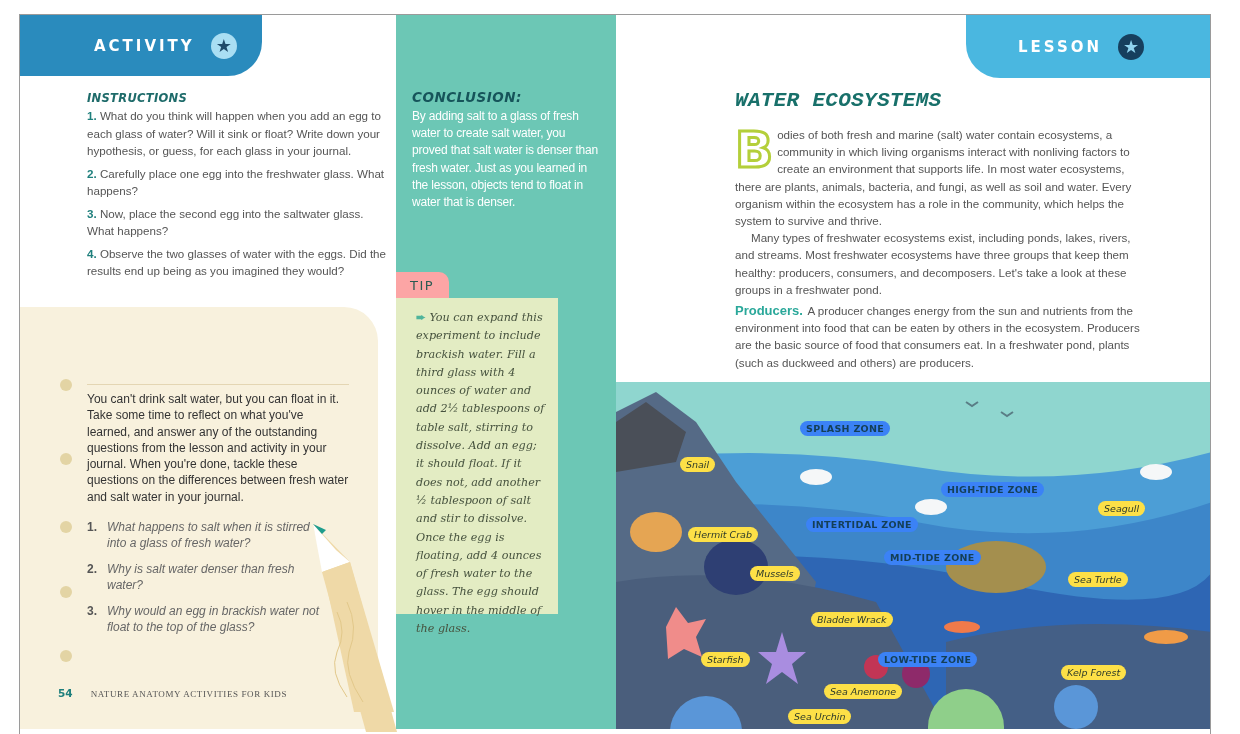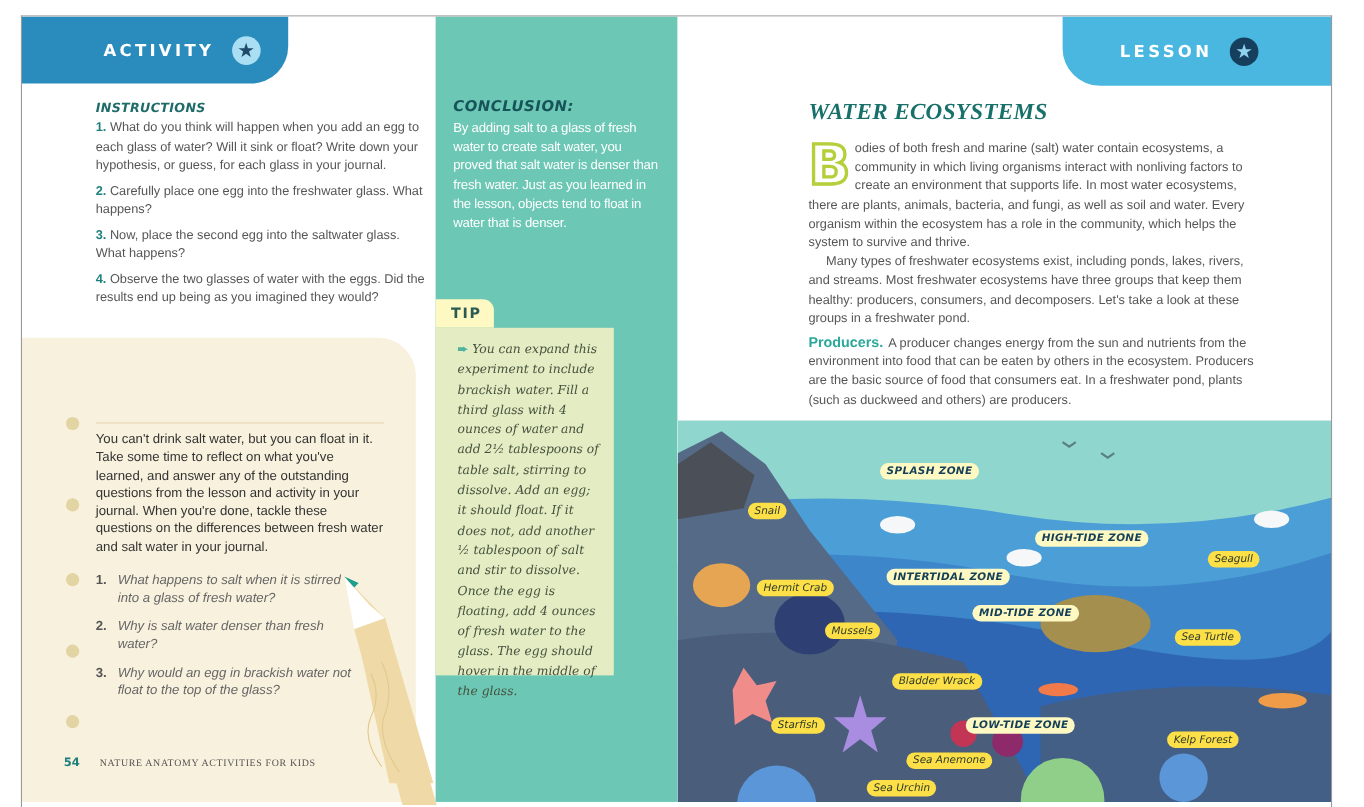--- a/index.html
+++ b/index.html
@@ -52,55 +52,55 @@
   .footer { position: absolute; left: 38px; top: 672px; display: flex; gap: 18px; align-items: baseline; }
   .page-num { color: #1e7f7c; font-weight: bold; font-size: 10.5px; font-family: "DejaVu Sans", sans-serif; }
   .book-title { color: #555; font-family: Liberation Serif, serif; font-size: 9px; letter-spacing: 0.6px; }
 
   
   .teal-col { position: absolute; left: 376px; top: 0; width: 220px; height: 714px; background: #6cc7b5; }
   .conclusion { position: absolute; left: 16px; top: 74px; width: 190px; }
   .concl-heading { font-family: "DejaVu Sans", sans-serif; font-style: italic; font-weight: bold; color: #16545a; font-size: 13.5px; letter-spacing: .5px; margin-bottom: 3px; }
   .concl-body { color: #fff; font-family: Liberation Sans, sans-serif; font-size: 12px; line-height: 17.2px; letter-spacing: -0.2px; }
   .tip-tab {
-    position: absolute; left: 0; top: 257px; width: 53px; height: 26px; background: #fef9c3;
+    position: absolute; left: 0; top: 257px; width: 53px; height: 26px; background: #fca5a5;
     border-top-right-radius: 10px; display: flex; align-items: center; padding-left: 14px;
-    font-family: "DejaVu Sans", sans-serif; font-weight: bold; font-size: 13px; color: #2a5b52; letter-spacing: 1.5px;
+    font-family: "DejaVu Sans", sans-serif; font-weight: normal; font-size: 13px; color: #2a5b52; letter-spacing: 1.5px;
   }
   .tip-box { position: absolute; left: 0; top: 283px; width: 162px; height: 316px; background: #e3ecc3; padding: 10px 10px 0 20px; }
   .tip-text { font-family: "DejaVu Serif", serif; font-style: italic; font-size: 11.2px; line-height: 18.3px; color: #46523e; }
   .tip-arrow { color: #4fb49b; font-weight: bold; font-style: normal; margin-right: 4px; }
 
   
   .right-page { position: absolute; left: 596px; top: 0; width: 596px; height: 714px; background: #fff; }
   .lesson-banner {
     position: absolute; right: 0; top: 0; width: 246px; height: 63px; background: #4ab7e0;
     border-bottom-left-radius: 34px; display: flex; align-items: center; padding-left: 52px; gap: 16px;
   }
   .star-badge.dark { background: #163f5e; color: #8fd3ef; }
   .lesson-title {
     position: absolute; left: 119px; top: 74px; color: #18706a;
-    font-family: Liberation Serif, serif; font-style: italic; font-weight: bold; font-size: 21px; letter-spacing: 0.3px;
+    font-family: Liberation Mono, monospace; font-style: italic; font-weight: bold; font-size: 21px; letter-spacing: 0.3px;
   }
   .lesson-body { position: absolute; left: 119px; top: 111px; width: 412px; font-size: 11.6px; line-height: 17.2px; color: #555; }
   .dropcap {
     float: left; font-family: "DejaVu Sans", sans-serif; font-weight: bold; font-size: 50px; line-height: 44px;
     color: #fff; -webkit-text-stroke: 3px #b4cf3a; margin: 2px 4px 0 0; height: 48px;
   }
   .lesson-body p { margin-bottom: 0; }
   .indent { text-indent: 16px; }
   .producers-p { margin-top: 4px; }
   .term { color: #2aa89a; font-weight: bold; font-size: 13px; margin-right: 2px; }
 
   .illustration { position: absolute; left: 0; top: 367px; width: 596px; height: 347px; overflow: hidden; }
   .zone-label, .creature-label {
     position: absolute; padding: 2px 6px; border-radius: 9px; font-family: "DejaVu Sans", sans-serif;
     font-size: 9.5px; white-space: nowrap;
   }
-  .zone-label { background: #fef9c3; color: #143f56; font-weight: bold; font-style: italic; letter-spacing: .3px; }
+  .zone-label { background: #3b82f6; color: #143f56; font-weight: bold; letter-spacing: .3px; }
   .creature-label { background: #fde047; color: #2d3a2a; font-style: italic; }
 </style>
 </head>
 <body>
 
 <div class="spread">
 
   <div class="left-page">
     <div class="activity-banner">
       <span class="banner-label">ACTIVITY</span>

